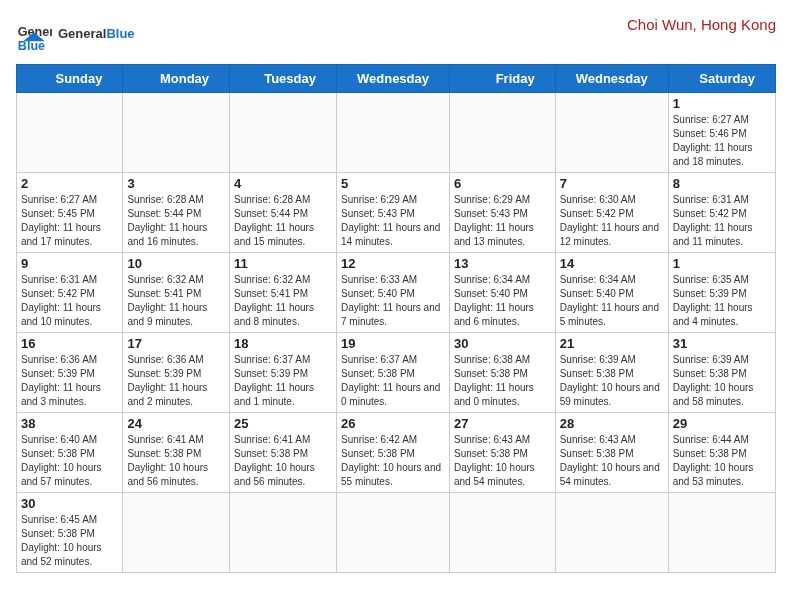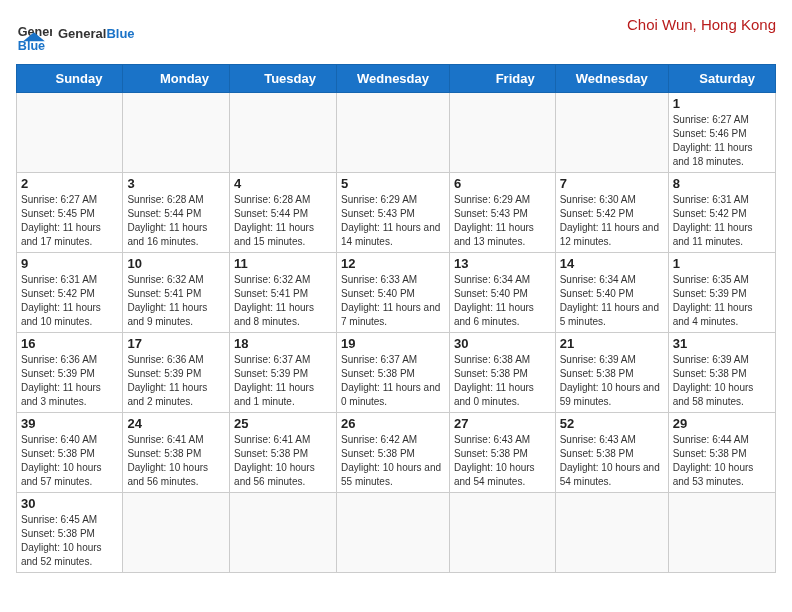--- a/index.html
+++ b/index.html
@@ -209,41 +209,41 @@
           <span class="day-number">21</span>
           <div class="day-info">Sunrise: 6:39 AM<br>Sunset: 5:38 PM<br>Daylight: 10 hours and 59 minutes.</div>
         </td>
         <td>
           <span class="day-number">31</span>
           <div class="day-info">Sunrise: 6:39 AM<br>Sunset: 5:38 PM<br>Daylight: 10 hours and 58 minutes.</div>
         </td>
       </tr>
       <tr>
         <td>
-          <span class="day-number">39</span>
+          <span class="day-number">38</span>
           <div class="day-info">Sunrise: 6:40 AM<br>Sunset: 5:38 PM<br>Daylight: 10 hours and 57 minutes.</div>
         </td>
         <td>
           <span class="day-number">24</span>
           <div class="day-info">Sunrise: 6:41 AM<br>Sunset: 5:38 PM<br>Daylight: 10 hours and 56 minutes.</div>
         </td>
         <td>
           <span class="day-number">25</span>
           <div class="day-info">Sunrise: 6:41 AM<br>Sunset: 5:38 PM<br>Daylight: 10 hours and 56 minutes.</div>
         </td>
         <td>
           <span class="day-number">26</span>
           <div class="day-info">Sunrise: 6:42 AM<br>Sunset: 5:38 PM<br>Daylight: 10 hours and 55 minutes.</div>
         </td>
         <td>
           <span class="day-number">27</span>
           <div class="day-info">Sunrise: 6:43 AM<br>Sunset: 5:38 PM<br>Daylight: 10 hours and 54 minutes.</div>
         </td>
         <td>
-          <span class="day-number">52</span>
+          <span class="day-number">28</span>
           <div class="day-info">Sunrise: 6:43 AM<br>Sunset: 5:38 PM<br>Daylight: 10 hours and 54 minutes.</div>
         </td>
         <td>
           <span class="day-number">29</span>
           <div class="day-info">Sunrise: 6:44 AM<br>Sunset: 5:38 PM<br>Daylight: 10 hours and 53 minutes.</div>
         </td>
       </tr>
       <tr class="last-row">
         <td>
           <span class="day-number">30</span>

